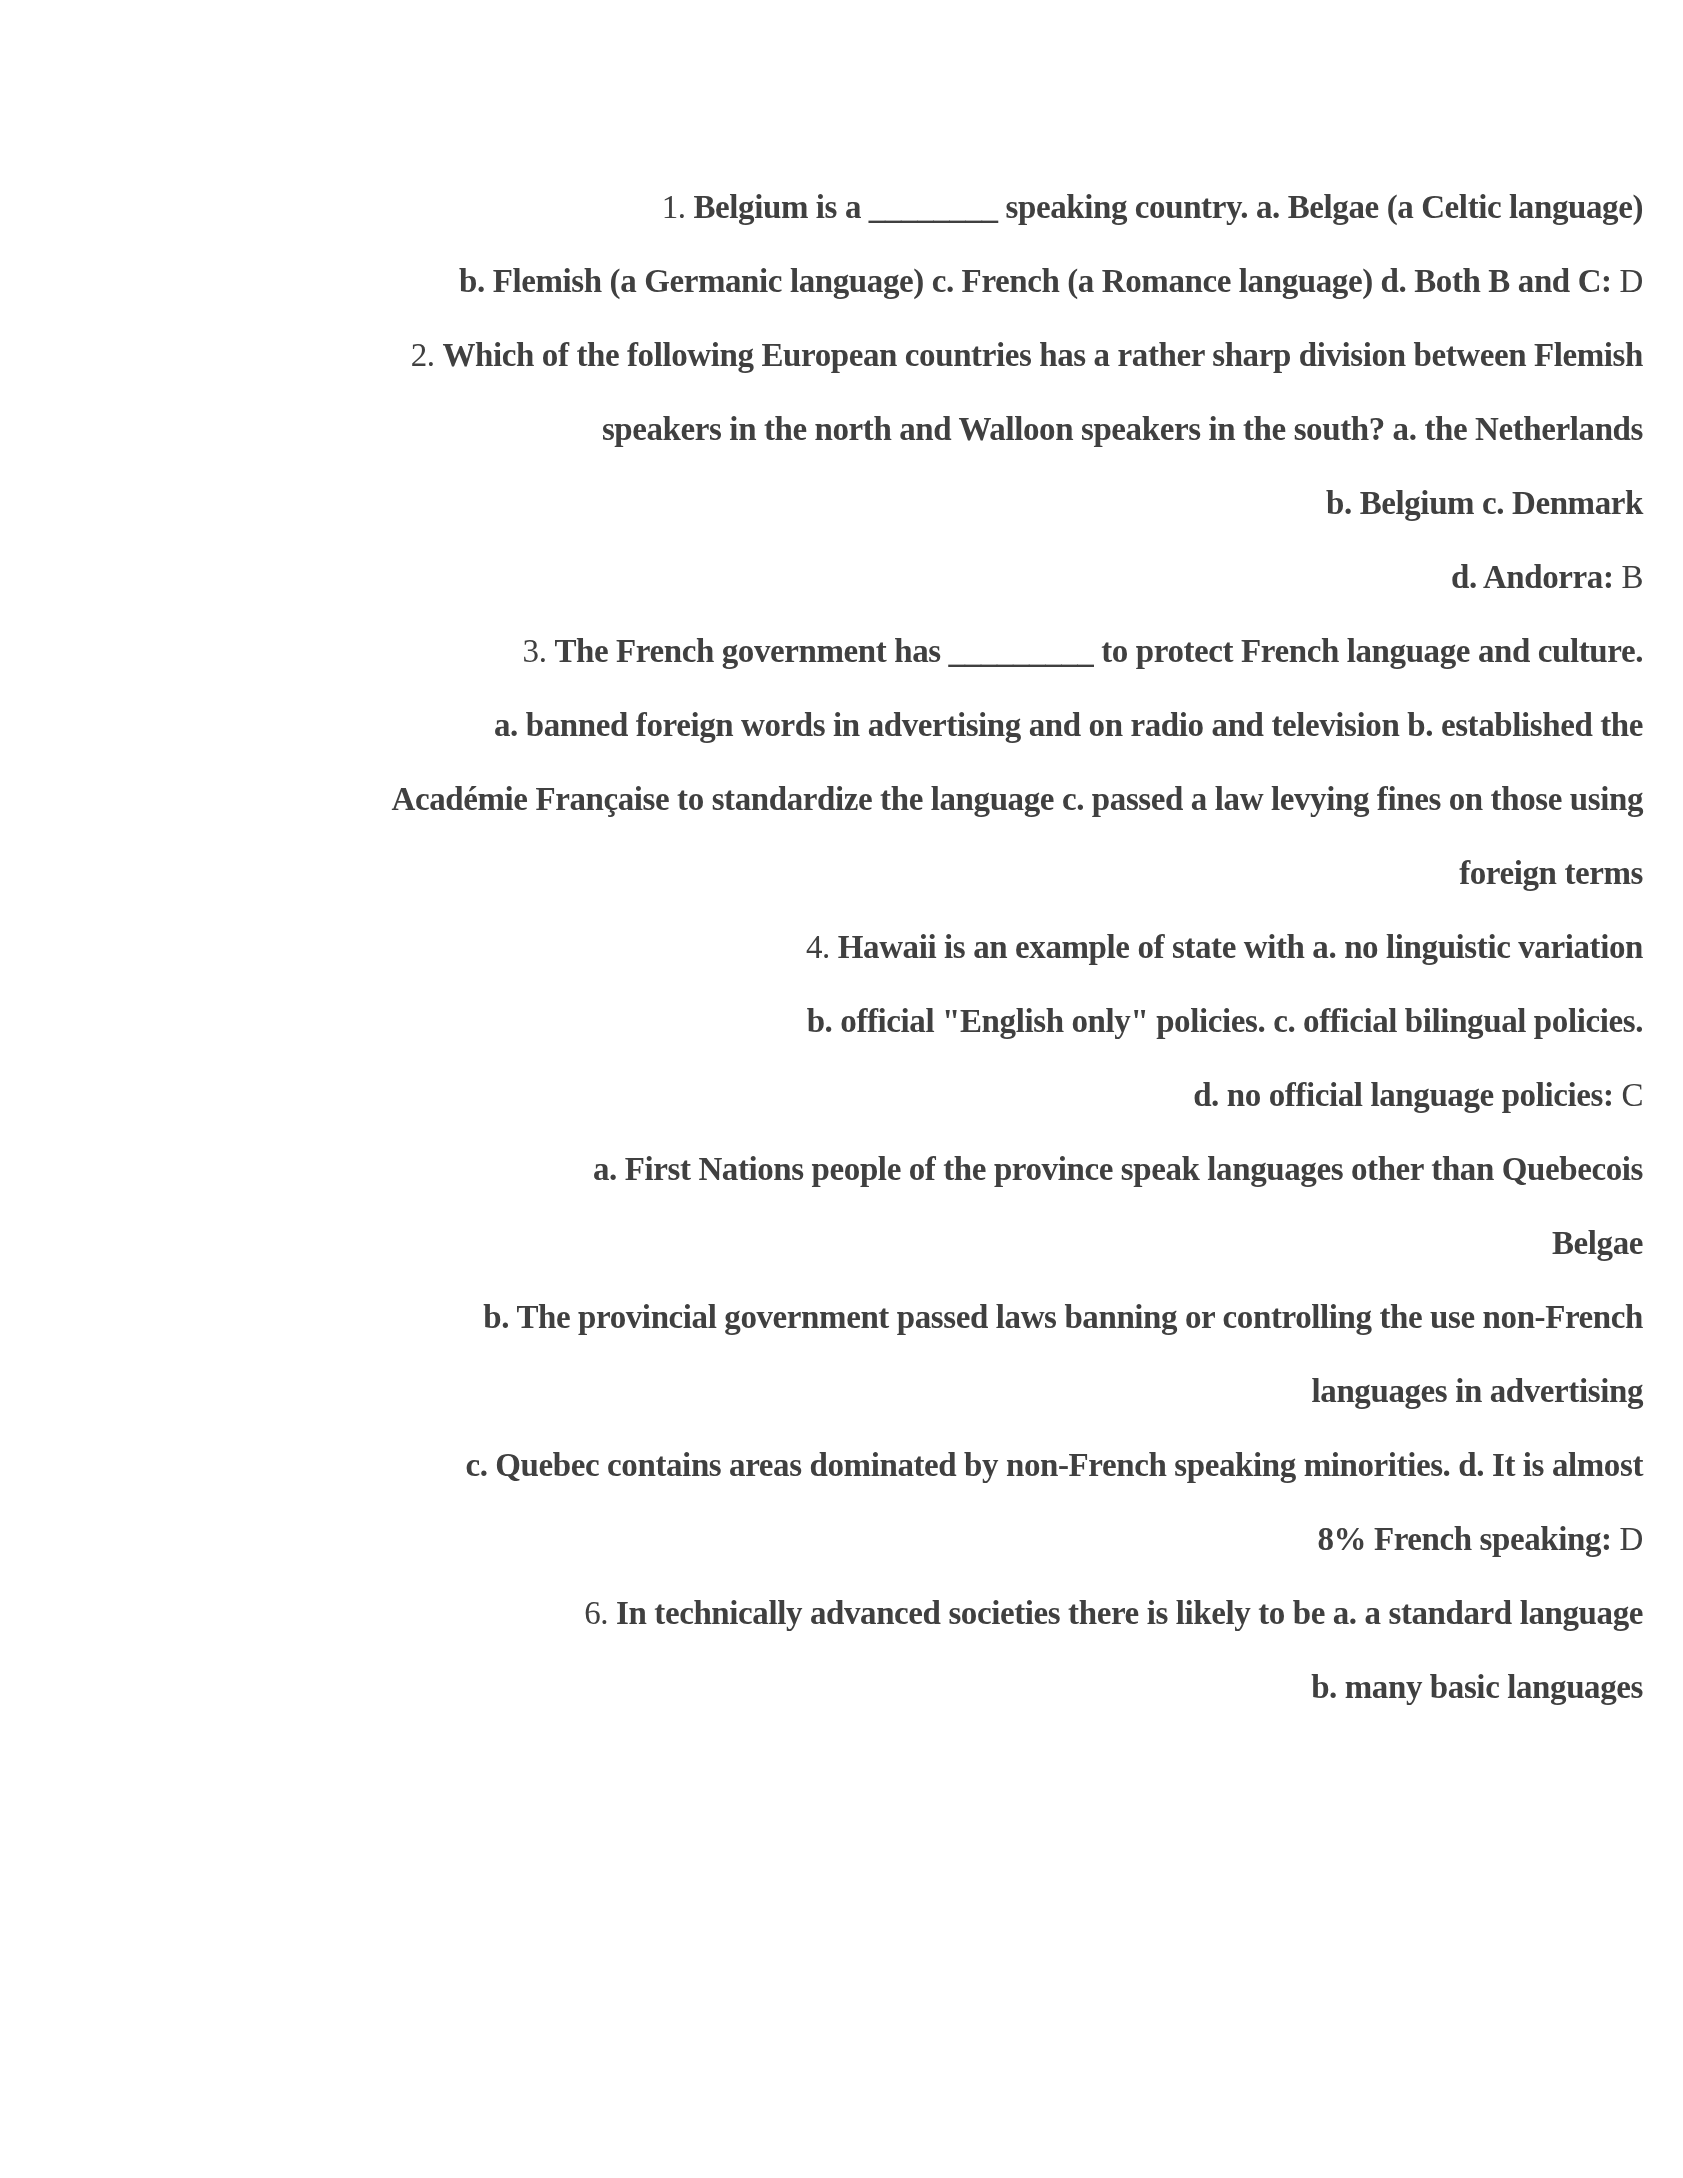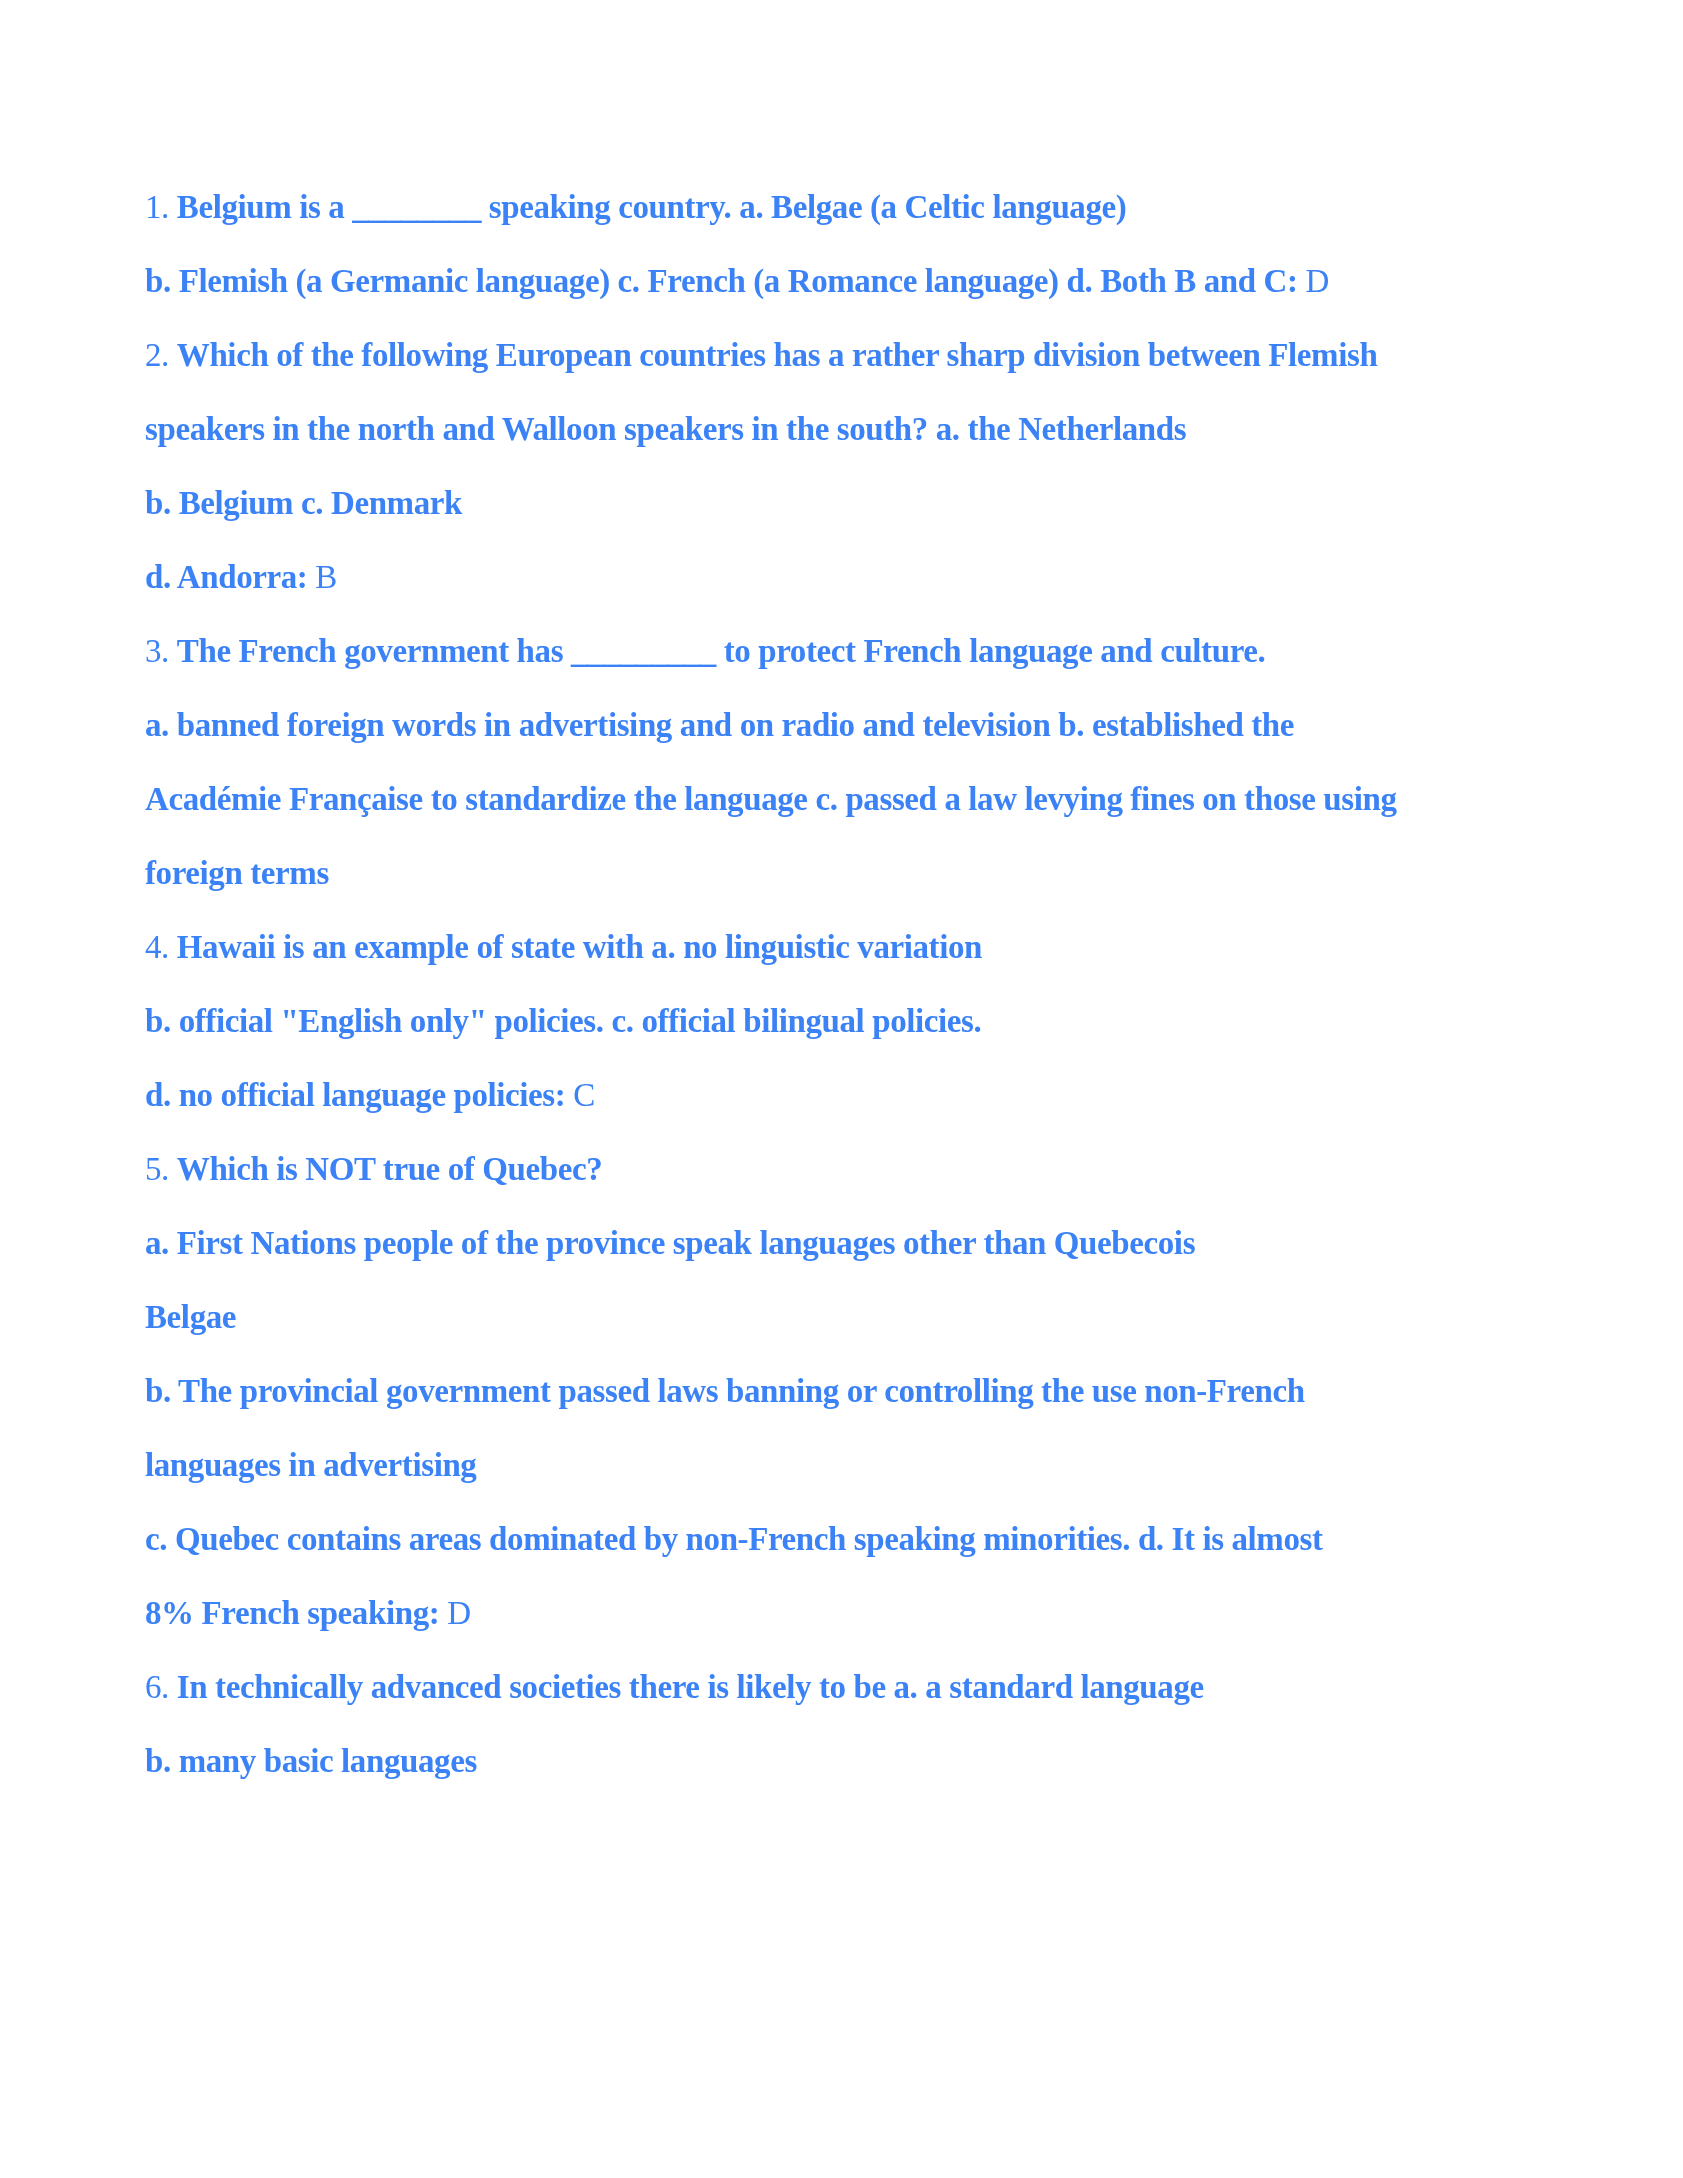--- a/index.html
+++ b/index.html
@@ -16,22 +16,23 @@
   }
   .doc-lines {
     padding: 170px 40px 0 145px;
   }
   .line {
     height: 74px;
     line-height: 74px;
     white-space: nowrap;
     font-family: "Liberation Serif", "DejaVu Serif", serif;
     font-size: 33px;
-    color: #3b82f6;
+    color: #404040;
     letter-spacing: -0.4px;
+    text-align: right;
   }
   .seg-bold { font-weight: 700; }
   .seg-normal { font-weight: 400; }
 </style>
 </head>
 <body>
 
 <div class="page">
   <div class="doc-lines" id="doc-lines">
       <div class="line"><span class="seg-normal">1. </span><span class="seg-bold">Belgium is a ________ speaking country. a. Belgae (a Celtic language)</span></div>
@@ -40,21 +41,20 @@
       <div class="line"><span class="seg-bold">speakers in the north and Walloon speakers in the south? a. the Netherlands</span></div>
       <div class="line"><span class="seg-bold">b. Belgium c. Denmark</span></div>
       <div class="line"><span class="seg-bold">d. Andorra:</span><span class="seg-normal"> B</span></div>
       <div class="line"><span class="seg-normal">3. </span><span class="seg-bold">The French government has _________ to protect French language and culture.</span></div>
       <div class="line"><span class="seg-bold">a. banned foreign words in advertising and on radio and television b. established the</span></div>
       <div class="line"><span class="seg-bold">Académie Française to standardize the language c. passed a law levying fines on those using</span></div>
       <div class="line"><span class="seg-bold">foreign terms</span></div>
       <div class="line"><span class="seg-normal">4. </span><span class="seg-bold">Hawaii is an example of state with a. no linguistic variation</span></div>
       <div class="line"><span class="seg-bold">b. official "English only" policies. c. official bilingual policies.</span></div>
       <div class="line"><span class="seg-bold">d. no official language policies:</span><span class="seg-normal"> C</span></div>
-      <div class="line"><span class="seg-normal">5. </span><span class="seg-bold">Which is NOT true of Quebec?</span></div>
       <div class="line"><span class="seg-bold">a. First Nations people of the province speak languages other than Quebecois</span></div>
       <div class="line"><span class="seg-bold">Belgae</span></div>
       <div class="line"><span class="seg-bold">b. The provincial government passed laws banning or controlling the use non-French</span></div>
       <div class="line"><span class="seg-bold">languages in advertising</span></div>
       <div class="line"><span class="seg-bold">c. Quebec contains areas dominated by non-French speaking minorities. d. It is almost</span></div>
       <div class="line"><span class="seg-bold">8% French speaking:</span><span class="seg-normal"> D</span></div>
       <div class="line"><span class="seg-normal">6. </span><span class="seg-bold">In technically advanced societies there is likely to be a. a standard language</span></div>
       <div class="line"><span class="seg-bold">b. many basic languages</span></div>
     </div>
 </div>

